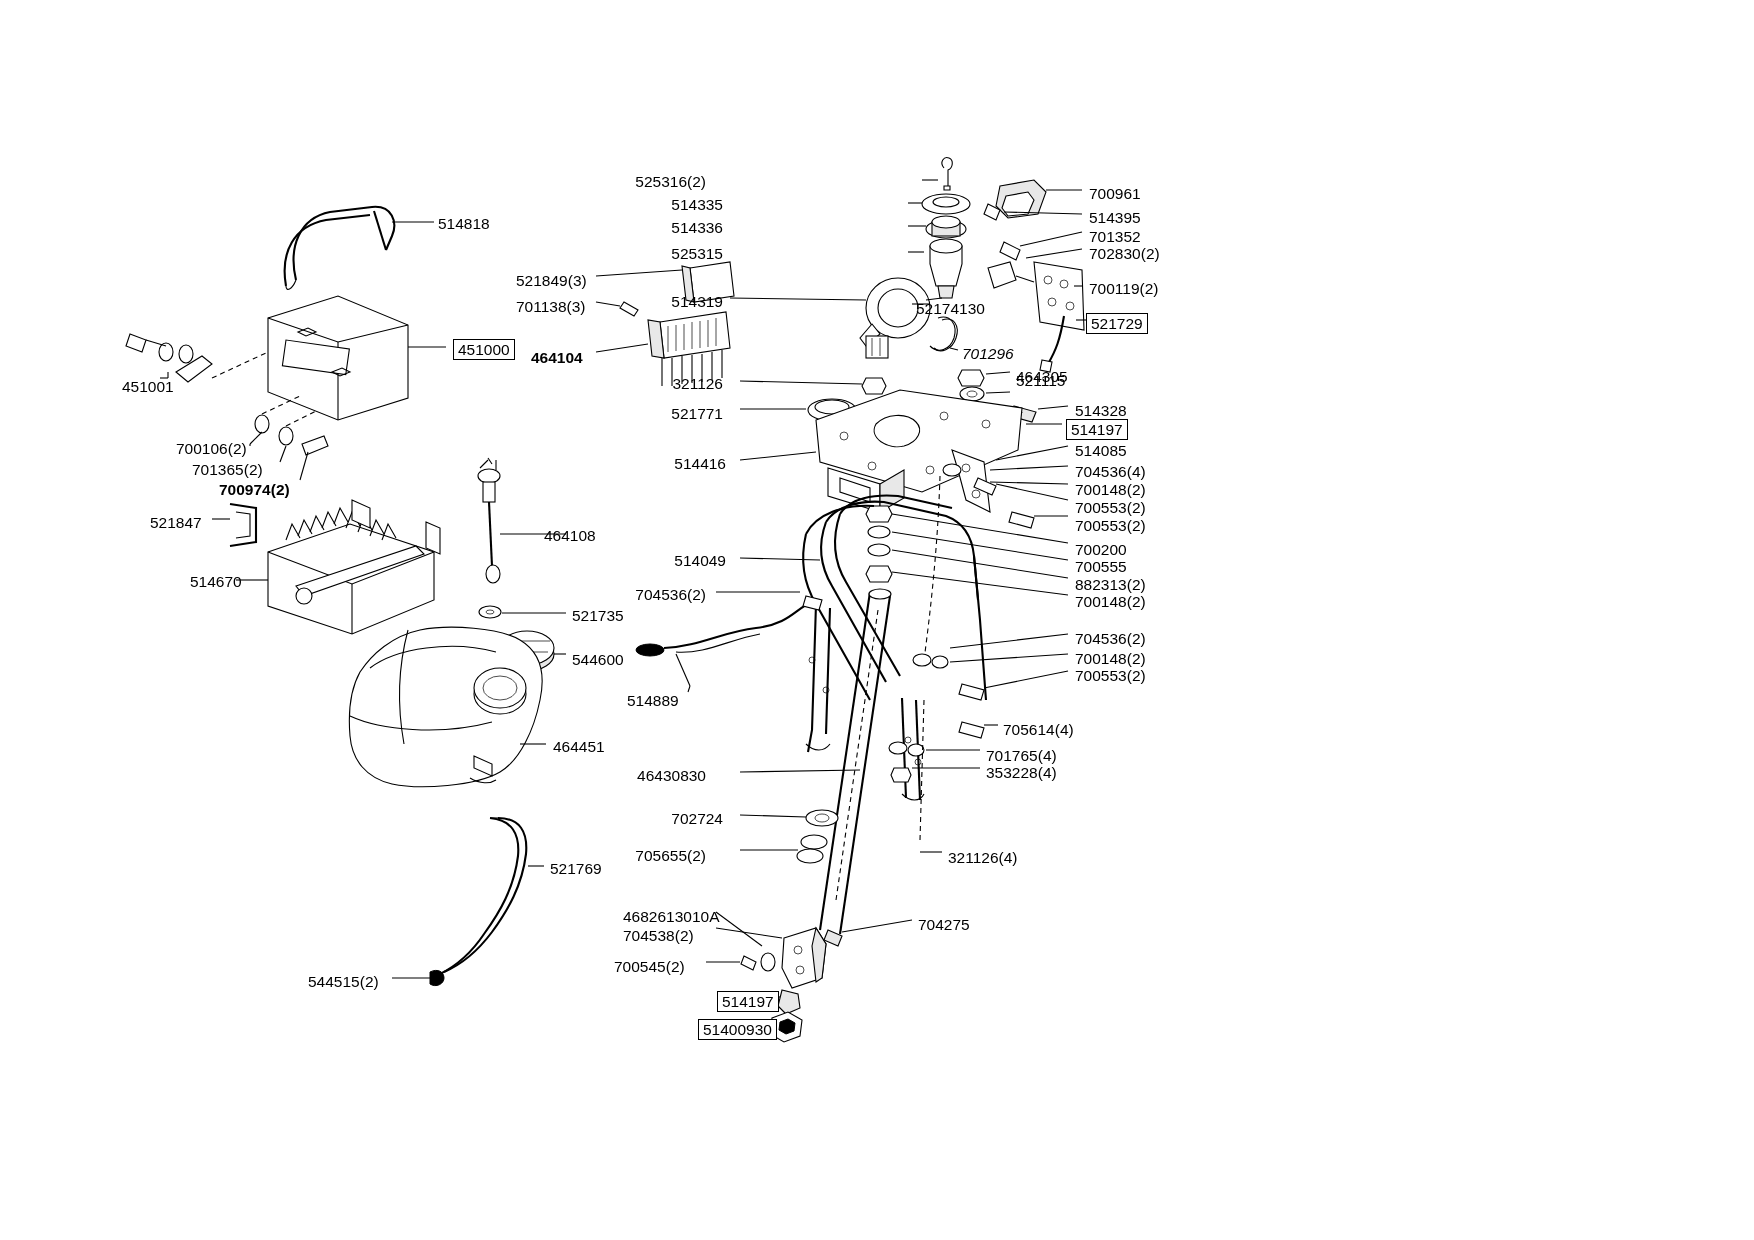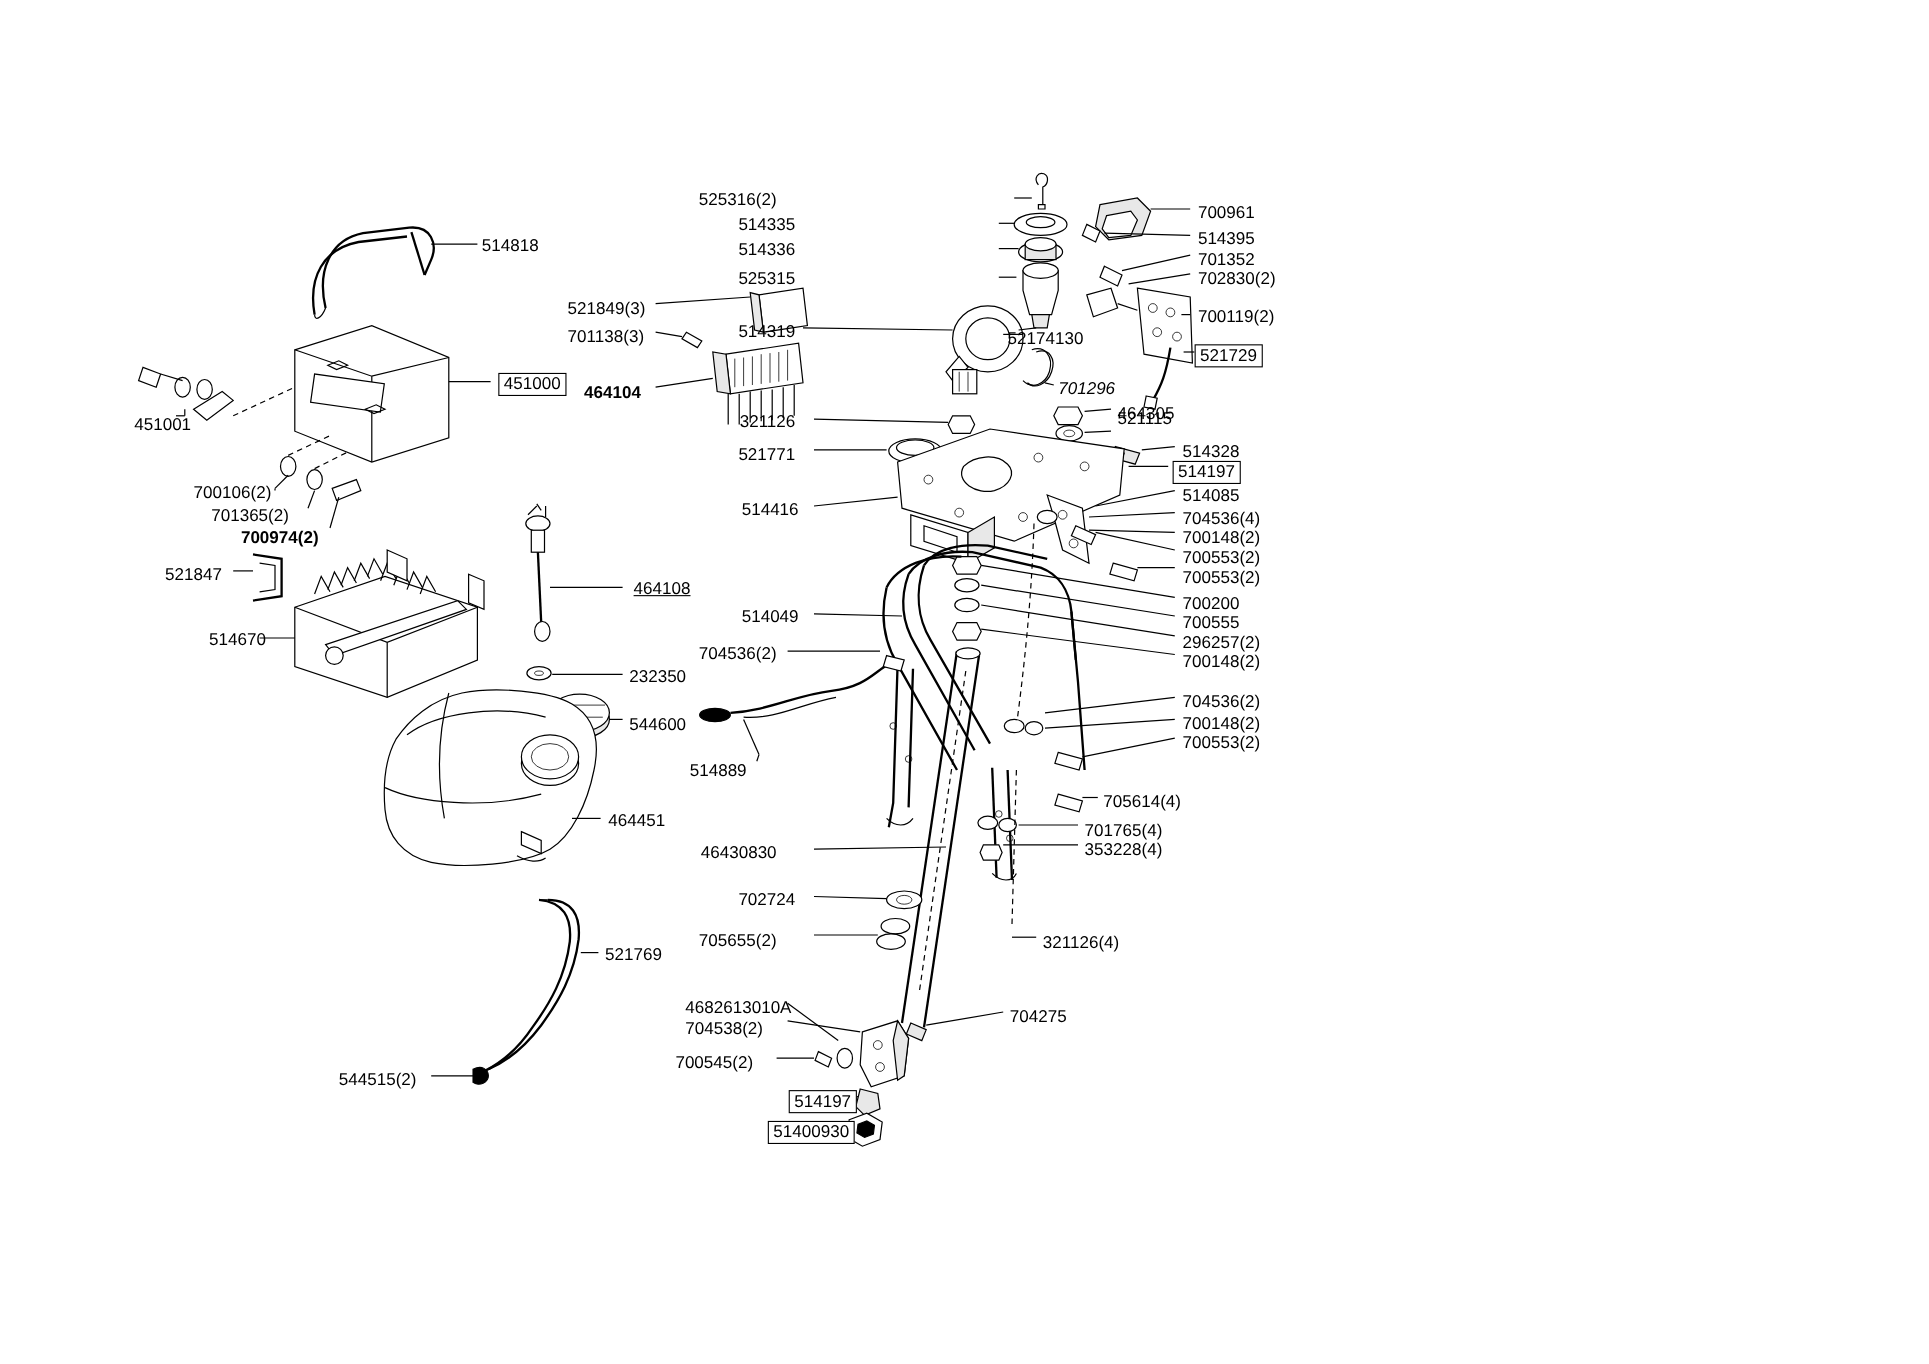--- a/index.html
+++ b/index.html
@@ -411,43 +411,43 @@
   <div class="lbl" style="left:1075px;top:442px;">514085</div>
 
   <div class="lbl r" style="left:626px;top:455px;width:100px;">514416</div>
 
   <div class="lbl" style="left:1075px;top:463px;">704536(4)</div>
   <div class="lbl" style="left:1075px;top:481px;">700148(2)</div>
   <div class="lbl" style="left:1075px;top:499px;">700553(2)</div>
   <div class="lbl" style="left:1075px;top:517px;">700553(2)</div>
   <div class="lbl" style="left:1075px;top:541px;">700200</div>
   <div class="lbl" style="left:1075px;top:558px;">700555</div>
-  <div class="lbl" style="left:1075px;top:576px;">296257(2)</div>
+  <div class="lbl" style="left:1075px;top:576px;">882313(2)</div>
   <div class="lbl" style="left:1075px;top:593px;">700148(2)</div>
 
   <div class="lbl r" style="left:626px;top:552px;width:100px;">514049</div>
   <div class="lbl r" style="left:606px;top:586px;width:100px;">704536(2)</div>
 
   <div class="lbl" style="left:1075px;top:630px;">704536(2)</div>
   <div class="lbl" style="left:1075px;top:650px;">700148(2)</div>
   <div class="lbl" style="left:1075px;top:667px;">700553(2)</div>
 
   <div class="lbl" style="left:1003px;top:721px;">705614(4)</div>
   <div class="lbl" style="left:986px;top:747px;">701765(4)</div>
   <div class="lbl" style="left:986px;top:764px;">353228(4)</div>
 
   <div class="lbl r" style="left:586px;top:767px;width:120px;">46430830</div>
   <div class="lbl r" style="left:623px;top:810px;width:100px;">702724</div>
   <div class="lbl r" style="left:606px;top:847px;width:100px;">705655(2)</div>
   <div class="lbl" style="left:948px;top:849px;">321126(4)</div>
 
   <div class="lbl" style="left:150px;top:514px;">521847</div>
   <div class="lbl" style="left:190px;top:573px;">514670</div>
-  <div class="lbl" style="left:576px;top:527px;text-decoration:underline;">464108</div>
-  <div class="lbl" style="left:572px;top:607px;">232350</div>
+  <div class="lbl" style="left:544px;top:527px;">464108</div>
+  <div class="lbl" style="left:572px;top:607px;">521735</div>
   <div class="lbl" style="left:572px;top:651px;">544600</div>
   <div class="lbl" style="left:627px;top:692px;">514889</div>
   <div class="lbl" style="left:553px;top:738px;">464451</div>
   <div class="lbl" style="left:550px;top:860px;">521769</div>
   <div class="lbl" style="left:308px;top:973px;">544515(2)</div>
 
   <div class="lbl" style="left:623px;top:908px;">4682613010A</div>
   <div class="lbl" style="left:623px;top:927px;">704538(2)</div>
   <div class="lbl" style="left:614px;top:958px;">700545(2)</div>
   <div class="lbl" style="left:918px;top:916px;">704275</div>

